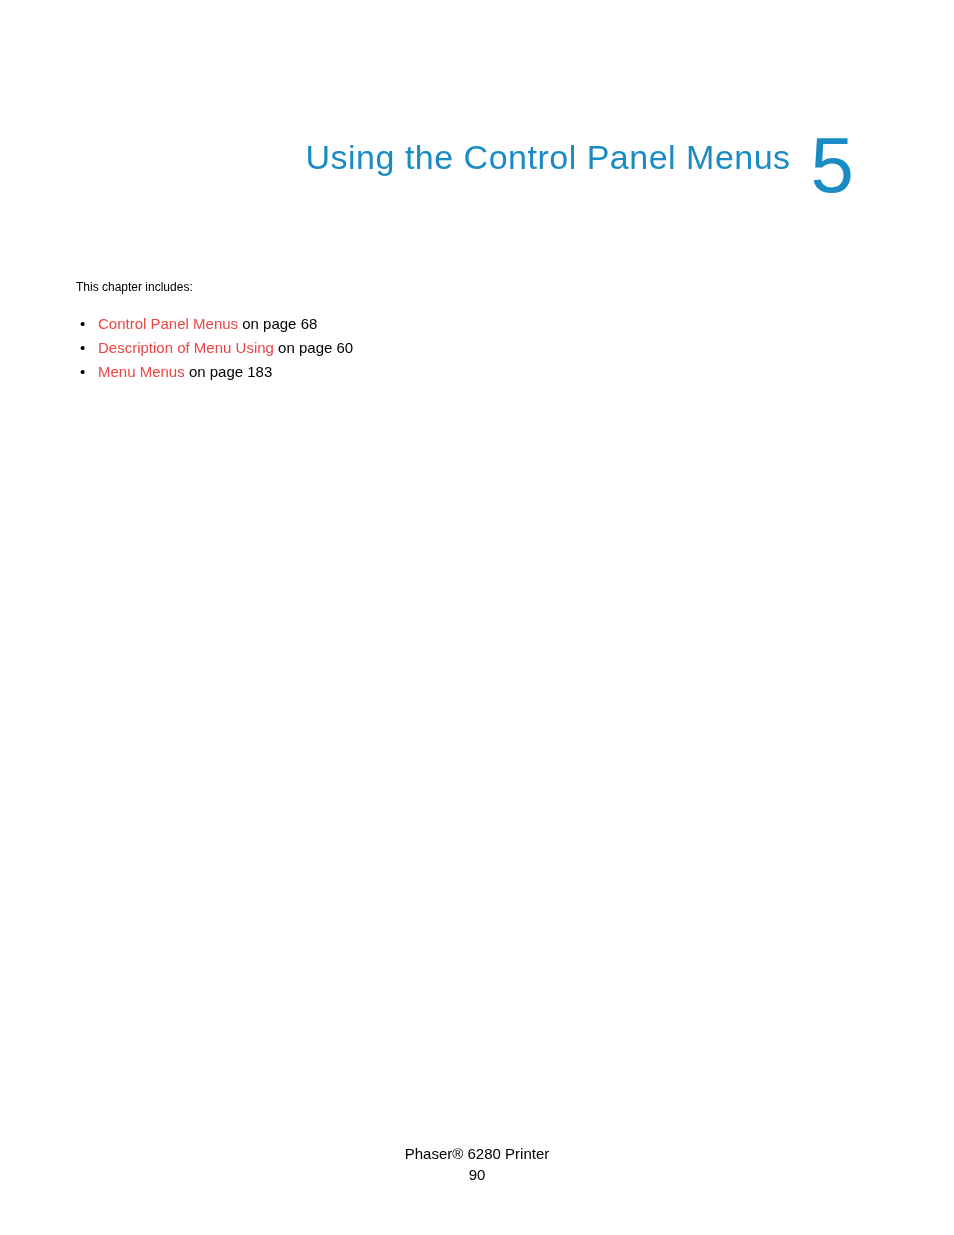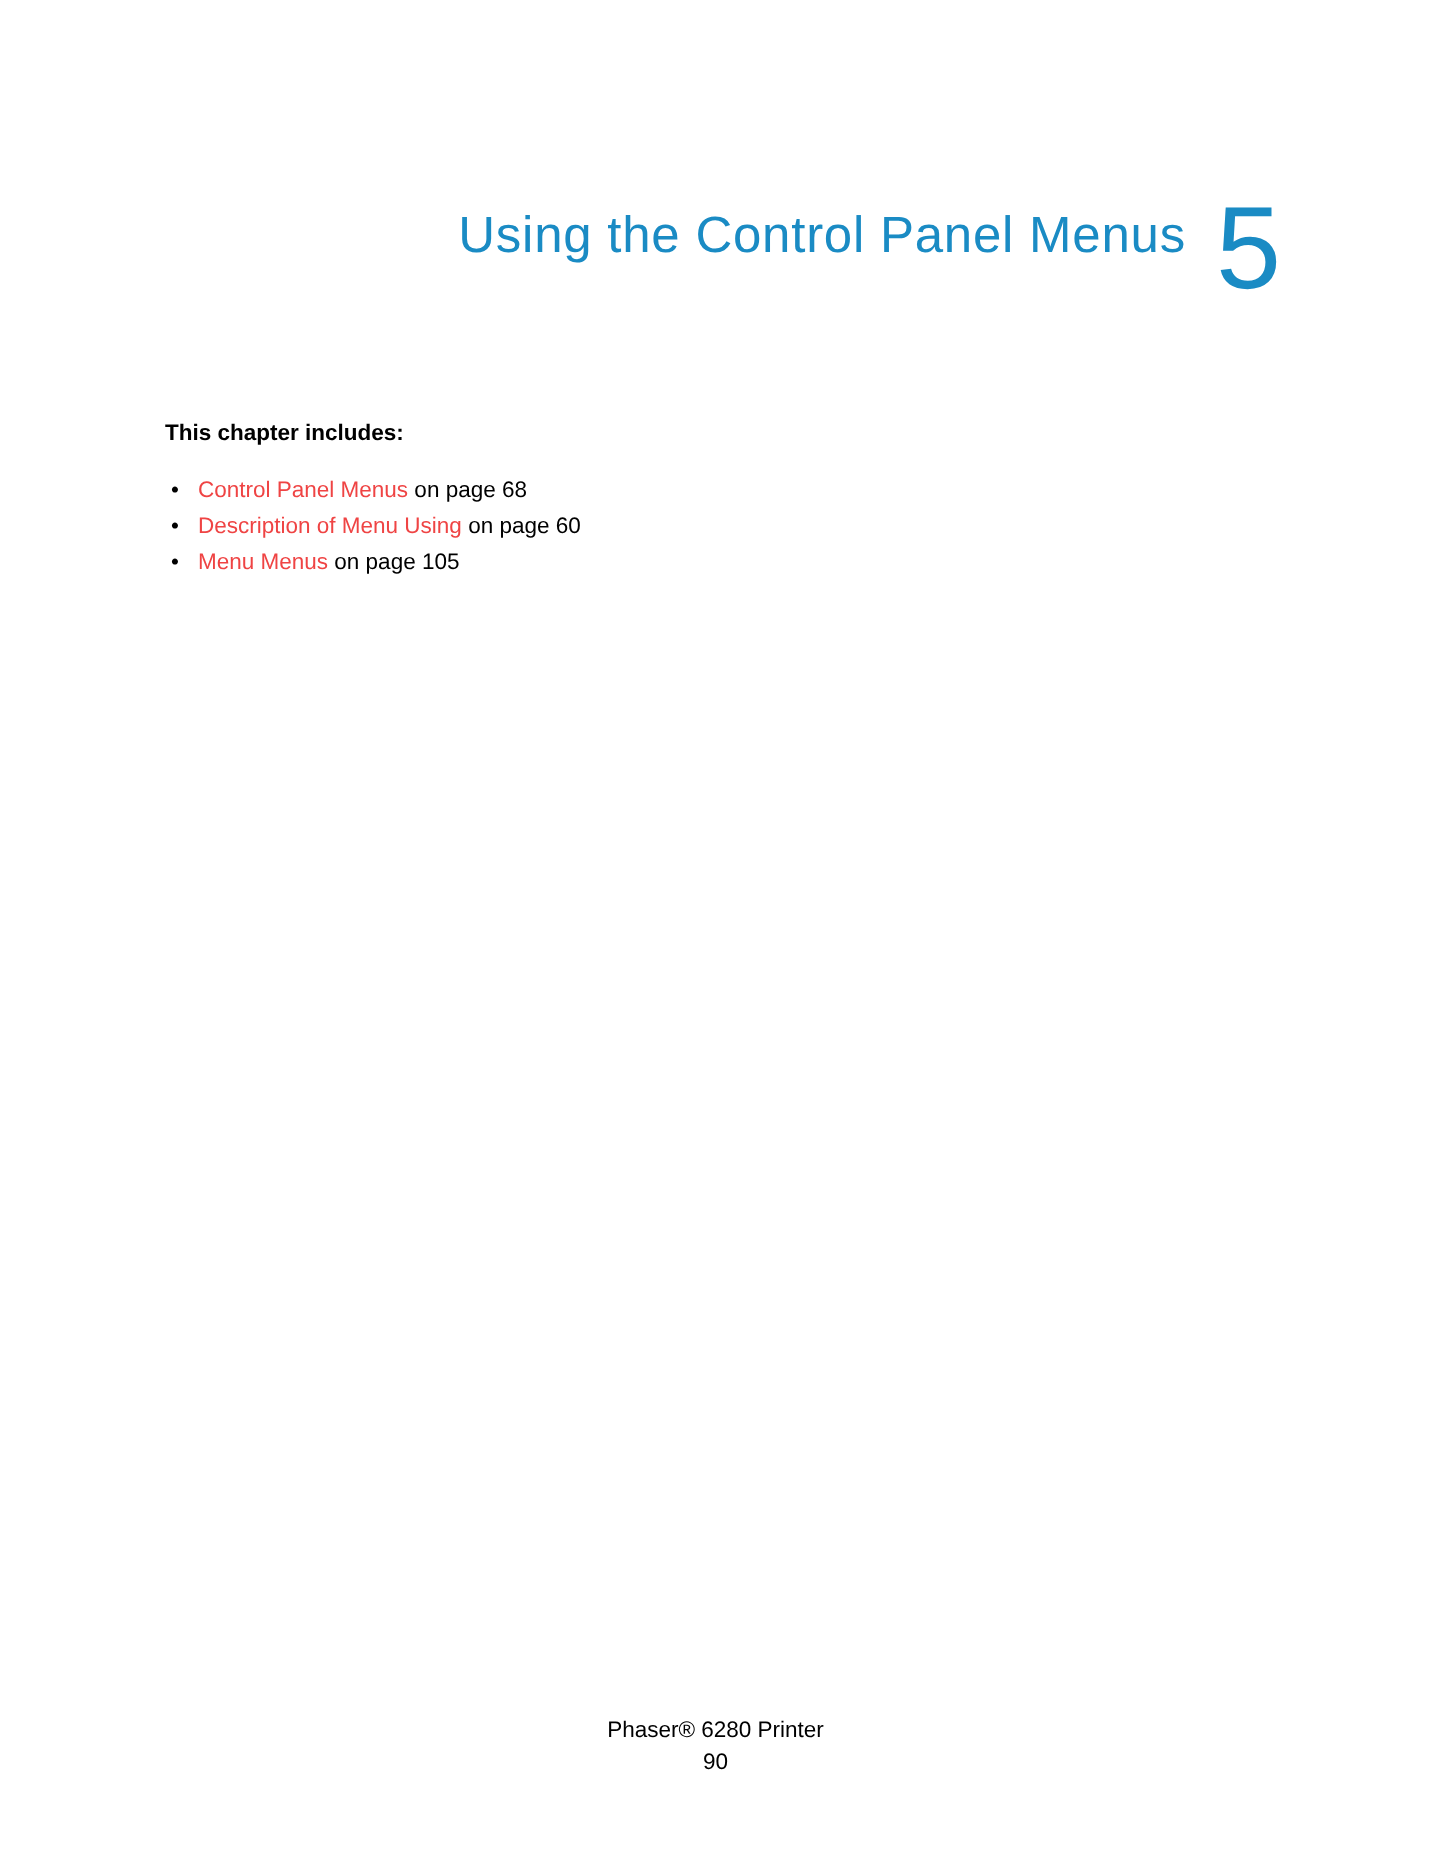--- a/index.html
+++ b/index.html
@@ -8,21 +8,21 @@
       box-sizing: border-box;
     }
     body {
       width: 954px;
       height: 1235px;
       background: #ffffff;
       font-family: Arial, Helvetica, sans-serif;
       position: relative;
     }
     .page {
-      padding: 130px 100px 60px 110px;
+      padding: 130px 100px 60px 76px;
       height: 100%;
       position: relative;
     }
     .header-row {
       display: flex;
       align-items: flex-start;
       justify-content: flex-end;
       gap: 20px;
       margin-bottom: 80px;
     }
@@ -33,22 +33,22 @@
       letter-spacing: 0.5px;
       margin-top: 8px;
     }
     .chapter-number {
       color: #1a8bc4;
       font-size: 78px;
       font-weight: 300;
       line-height: 0.9;
     }
     .intro-text {
-      font-size: 15px;
-      font-weight: 700;
+      font-size: 12px;
+      font-weight: 400;
       color: #000000;
       margin-bottom: 18px;
     }
     .toc-list {
       list-style: none;
       padding-left: 22px;
     }
     .toc-item {
       font-size: 15px;
       color: #000000;
@@ -90,21 +90,21 @@
   <p class="intro-text">This chapter includes:</p>
 
   <ul class="toc-list">
     <li class="toc-item">
       <span class="link">Control Panel Menus</span><span> on page 68</span>
     </li>
     <li class="toc-item">
       <span class="link">Description of Menu Using</span><span> on page 60</span>
     </li>
     <li class="toc-item">
-      <span class="link">Menu Menus</span><span> on page 105</span>
+      <span class="link">Menu Menus</span><span> on page 183</span>
     </li>
   </ul>
 
   <div class="footer">
     <span class="footer-line">Phaser® 6280 Printer</span>
     <span class="footer-line">90</span>
   </div>
 </div>
 
 </body></html>

